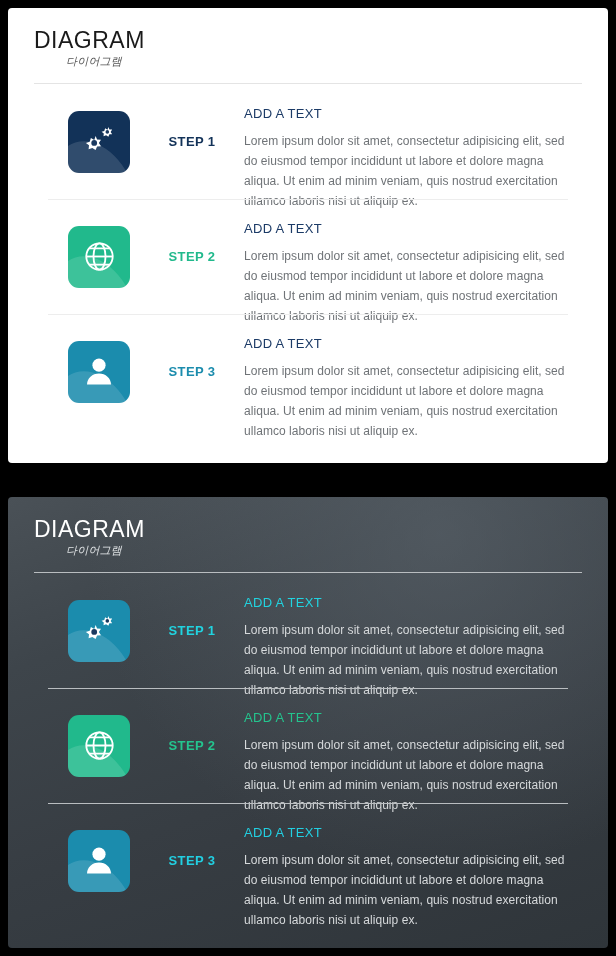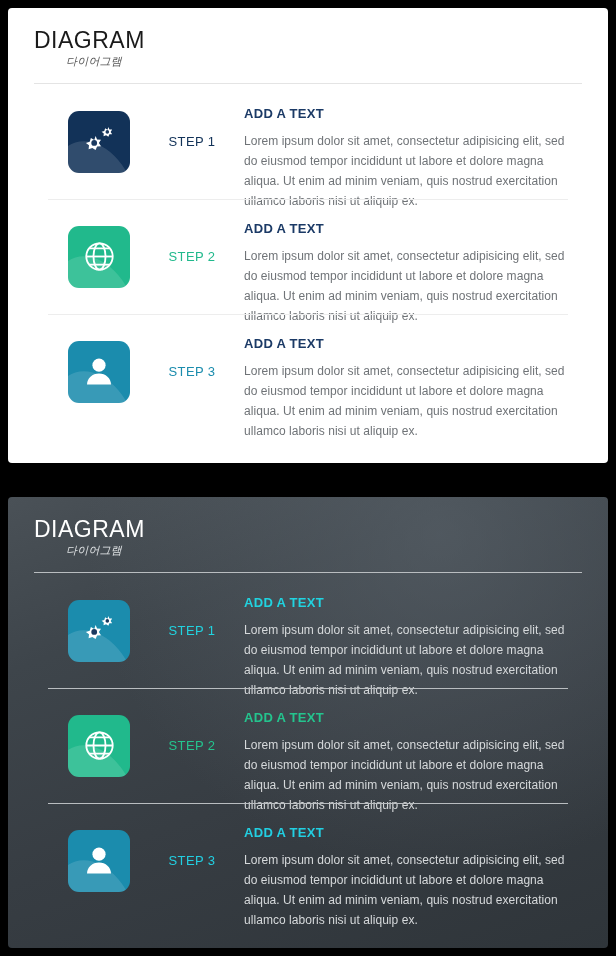--- a/index.html
+++ b/index.html
@@ -119,36 +119,36 @@
     transform: rotate(-17deg);
   }
   .tile svg { position: relative; z-index: 2; display: block; }
 
   
   .step {
     flex: 0 0 auto;
     width: 92px;
     text-align: center;
     font-size: 13px;
-    font-weight: normal;
+    font-weight: bold;
     letter-spacing: 0.4px;
     margin-left: 16px;
   }
 
   
   .txt {
     flex: 1 1 auto;
     padding-left: 6px;
     padding-right: 8px;
     align-self: flex-start;
     margin-top: 22px;
   }
   .txt-head {
     font-size: 13px;
-    font-weight: bold;
+    font-weight: normal;
     letter-spacing: 0.3px;
     margin-bottom: 11px;
   }
   .txt-body {
     font-size: 12px;
     line-height: 1.65;
     letter-spacing: 0.05px;
   }
   .card-light .txt-head { color: #1b3a66; }
   .card-light .txt-body { color: #6f7377; }

